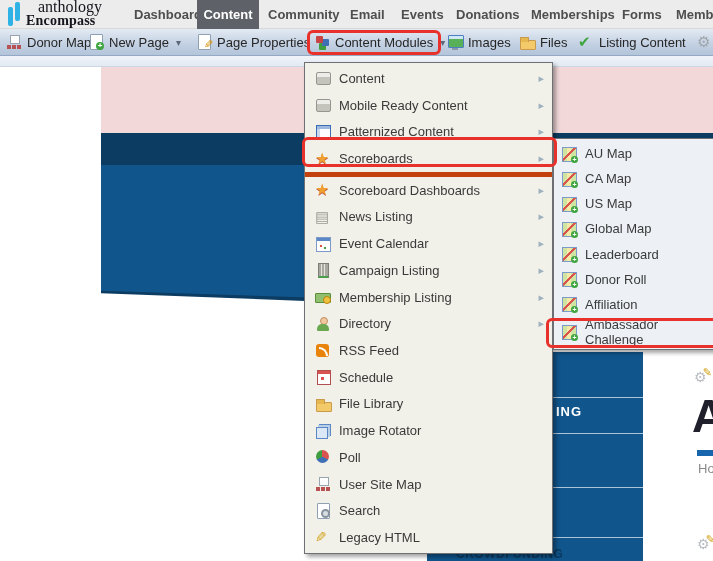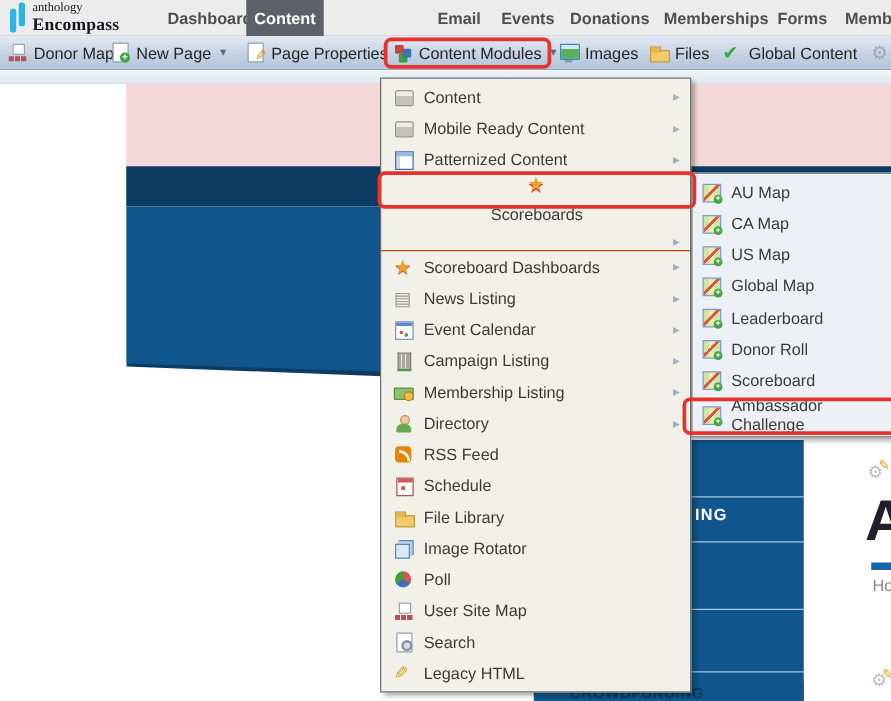--- a/index.html
+++ b/index.html
@@ -8,21 +8,21 @@
     font-family:"Liberation Sans",sans-serif;background:#fff;}
 
   
   .topnav{position:absolute;left:0;top:0;width:713px;height:29px;background:#ececec;border-bottom:1px solid #d8d8d8;}
   .logo{position:absolute;left:7px;top:1px;height:27px;display:flex;align-items:flex-start;cursor:pointer;}
   .logo-bars{position:relative;width:14px;height:26px;display:inline-block;}
   .logo-bars i{position:absolute;width:5px;border-radius:2px;background:#2fb3e6;}
   .logo-bars i:first-child{left:1px;top:6px;height:19px;}
   .logo-bars i:last-child{left:8px;top:1px;height:19px;}
   .brand-text{display:flex;flex-direction:column;margin-left:3px;font-family:"Liberation Serif",serif;color:#15151d;}
-  .b-top{font-size:10px;line-height:10px;margin-top:1px;}
+  .b-top{font-size:16px;line-height:10px;margin-top:1px;margin-left:12px;}
   .b-bottom{font-size:14px;line-height:17px;font-weight:bold;letter-spacing:0.2px;}
   .nav-item{position:absolute;top:0;height:29px;display:flex;align-items:center;font-size:13px;font-weight:bold;color:#4e4e4e;cursor:pointer;padding:0 6px;}
   .nav-item.active{background:#5e6268;color:#fff;}
 
   
   .toolbar{position:absolute;left:0;top:29px;width:713px;height:27px;
     background:linear-gradient(#e3eaf3,#c2d0e2 60%,#b4c5da);border-bottom:1px solid #93a9c4;}
   .tb-btn{position:absolute;top:0;height:26px;display:flex;align-items:center;gap:5px;font-size:13px;color:#262626;cursor:pointer;white-space:nowrap;}
   .chev{font-size:10px;color:#5a6a7a;margin-left:2px;}
 
@@ -66,21 +66,21 @@
   .blue-bar{position:absolute;left:697px;top:450px;width:20px;height:6px;background:#1766ad;}
   .ho-text{position:absolute;left:698px;top:461px;font-size:13px;color:#8a8a8a;}
   .gp1{position:absolute;left:694px;top:369px;}
   .gp2{position:absolute;left:697px;top:536px;}
 
   
   .menu{position:absolute;left:304px;top:62px;width:249px;height:492px;background:#f1f1e9;
     border:1px solid #6f7074;box-shadow:3px 3px 4px rgba(0,0,0,0.35);display:flex;flex-direction:column;padding:2px 0;}
   .menu-item{flex:1;display:flex;align-items:center;gap:8px;padding:0 8px 0 10px;font-size:13px;color:#3a3a3a;cursor:pointer;}
   .menu-item .arrow{margin-left:auto;color:#9fb0bf;font-size:11px;}
-  .menu-item.underlined{border-bottom:1px solid #c2410c;flex-direction:column;}
+  .menu-item.underlined{border-bottom:5px solid #c2410c;}
 
   .submenu{position:absolute;left:553px;top:138px;width:168px;height:212px;background:#edf1f6;
     border:1px solid #6f7074;box-shadow:3px 3px 4px rgba(0,0,0,0.35);display:flex;flex-direction:column;padding:2px 0;}
   .submenu .menu-item{padding:0 6px 0 7px;}
 
   
   .mi-cube::before{content:"";position:absolute;left:1px;top:2px;width:13px;height:11px;border-radius:2px;
     background:linear-gradient(#ececе8,#c4c4bc);background:linear-gradient(#ececE8 0 35%,#c4c4bc 35%);border:1px solid #96968e;}
   .mi-window::before{content:"";position:absolute;left:1px;top:1px;width:13px;height:13px;background:#fff;border:1px solid #3b6fb5;
     box-shadow:inset 0 3px 0 #9cb8de,inset 3px 0 0 #c9d8ec;}
@@ -134,20 +134,21 @@
           <i></i>
           <i></i>
         </span>
       <span class="brand-text">
         <span class="b-top">anthology</span>
         <span class="b-bottom">Encompass</span>
       </span>
     </div>
     <div class="nav-item" style="left:128px">Dashboard</div>
     <div class="nav-item active" style="left:197px;width:62px;justify-content:center">Content</div>
+    <div class="nav-item" style="left:262px">Community</div>
     <div class="nav-item" style="left:344px">Email</div>
     <div class="nav-item" style="left:395px">Events</div>
     <div class="nav-item" style="left:450px">Donations</div>
     <div class="nav-item" style="left:525px">Memberships</div>
     <div class="nav-item" style="left:616px">Forms</div>
     <div class="nav-item" style="left:670px">Membe</div>
   </div>
 
   <div class="toolbar">
     <div class="tb-btn" style="left:6px">
@@ -171,21 +172,21 @@
     <div class="tb-btn" style="left:447px">
       <span class="ic tb-images"></span>
       <span>Images</span>
     </div>
     <div class="tb-btn" style="left:519px">
       <span class="ic folder"></span>
       <span>Files</span>
     </div>
     <div class="tb-btn" style="left:578px">
       <span class="ic tb-approve"></span>
-      <span>Global Content</span>
+      <span>Listing Content</span>
     </div>
     <div class="tb-btn" style="left:697px">
       <span class="ic gear"></span>
     </div>
   </div>
 
   <div class="strip"></div>
   <div class="bg-pink"></div>
   <div class="bg-navy"></div>
   <div class="bg-blue-edge"></div>
@@ -309,21 +310,21 @@
     <div class="menu-item">
       <span class="ic mi-chart"></span>
       <span>Leaderboard</span>
     </div>
     <div class="menu-item">
       <span class="ic mi-chart"></span>
       <span>Donor Roll</span>
     </div>
     <div class="menu-item">
       <span class="ic mi-chart"></span>
-      <span>Scoreboard</span>
+      <span>Affiliation</span>
     </div>
     <div class="menu-item">
       <span class="ic mi-chart"></span>
       <span>Ambassador Challenge</span>
     </div>
   </div>
 
   <div class="ann ann1"></div>
   <div class="ann ann2"></div>
   <div class="ann ann3"></div>

